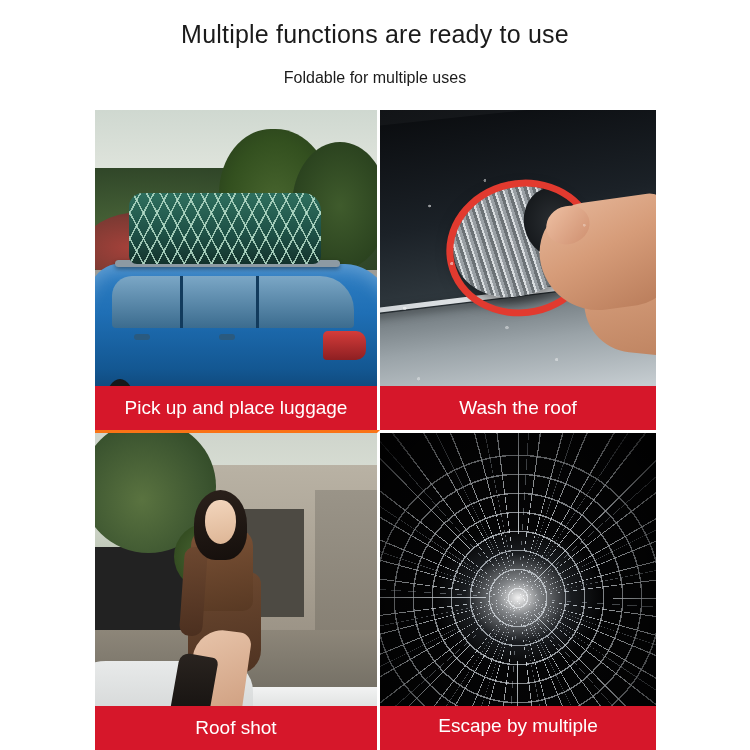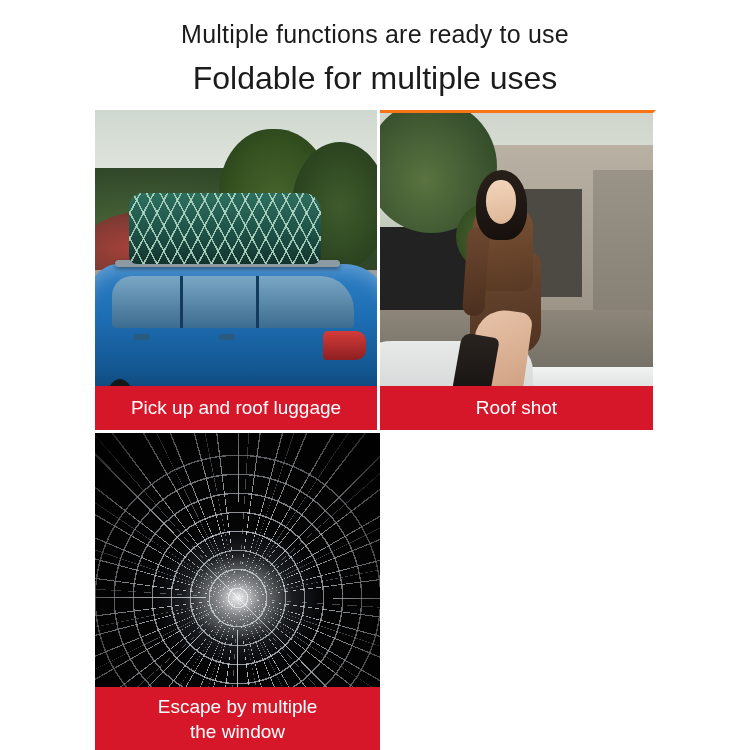--- a/index.html
+++ b/index.html
@@ -24,21 +24,21 @@
     text-align: center;
   }
   .headline {
     font-size: 25px;
     color: #1b1b1b;
     letter-spacing: 0.2px;
     line-height: 40px;
     font-weight: 400;
   }
   .subhead {
-    font-size: 32px;
+    font-size: 16px;
     color: #1b1b1b;
     line-height: 40px;
     font-weight: 400;
     margin-top: 4px;
   }
   .grid {
     position: absolute;
     left: 95px;
     top: 110px;
     width: 561px;
@@ -374,23 +374,39 @@
         <div class="p1-glass-split"></div>
         <div class="p1-glass-split2"></div>
         <div class="p1-rail"></div>
         <div class="p1-bag"></div>
         <div class="p1-net"></div>
         <div class="p1-handle" style="left:14%; top:70%;"></div>
         <div class="p1-handle" style="left:44%; top:70%;"></div>
         <div class="p1-light"></div>
         <div class="p1-wheel" style="left:4%;"></div>
       </div>
-      <div class="caption">Pick up and roof luggage</div>
+      <div class="caption">Pick up and place luggage</div>
     </div>
 
+    <div class="cell c2">
+      <div class="photo">
+        <div class="p2-bg"></div>
+        <div class="p2-glass"></div>
+        <div class="p2-paint"></div>
+        <div class="p2-edge"></div>
+        <div class="p2-mop"></div>
+        <div class="p2-dark"></div>
+        <div class="p2-mop-rim"></div>
+        <div class="p2-arm"></div>
+        <div class="p2-hand"></div>
+        <div class="p2-thumb"></div>
+        <div class="p2-spray"></div>
+      </div>
+      <div class="caption">Wash the roof</div>
+    </div>
 
     <div class="cell c3">
       <div class="photo">
         <div class="p3-sky"></div>
         <div class="p3-wall"></div>
         <div class="p3-wall2"></div>
         <div class="p3-wall-dark"></div>
         <div class="p3-tree"></div>
         <div class="p3-shrub"></div>
         <div class="p3-ground"></div>
@@ -411,18 +427,17 @@
       <div class="photo">
         <div class="p4-bg"></div>
         <div class="p4-radial2"></div>
         <div class="p4-radial"></div>
         <div class="p4-rings"></div>
         <div class="p4-core"></div>
         <div class="p4-vignette"></div>
       </div>
       <div class="caption tall">
         <div>Escape by multiple</div>
-        <div>the window</div>
       </div>
     </div>
 
   </div>
 </div>
 
 </body></html>

